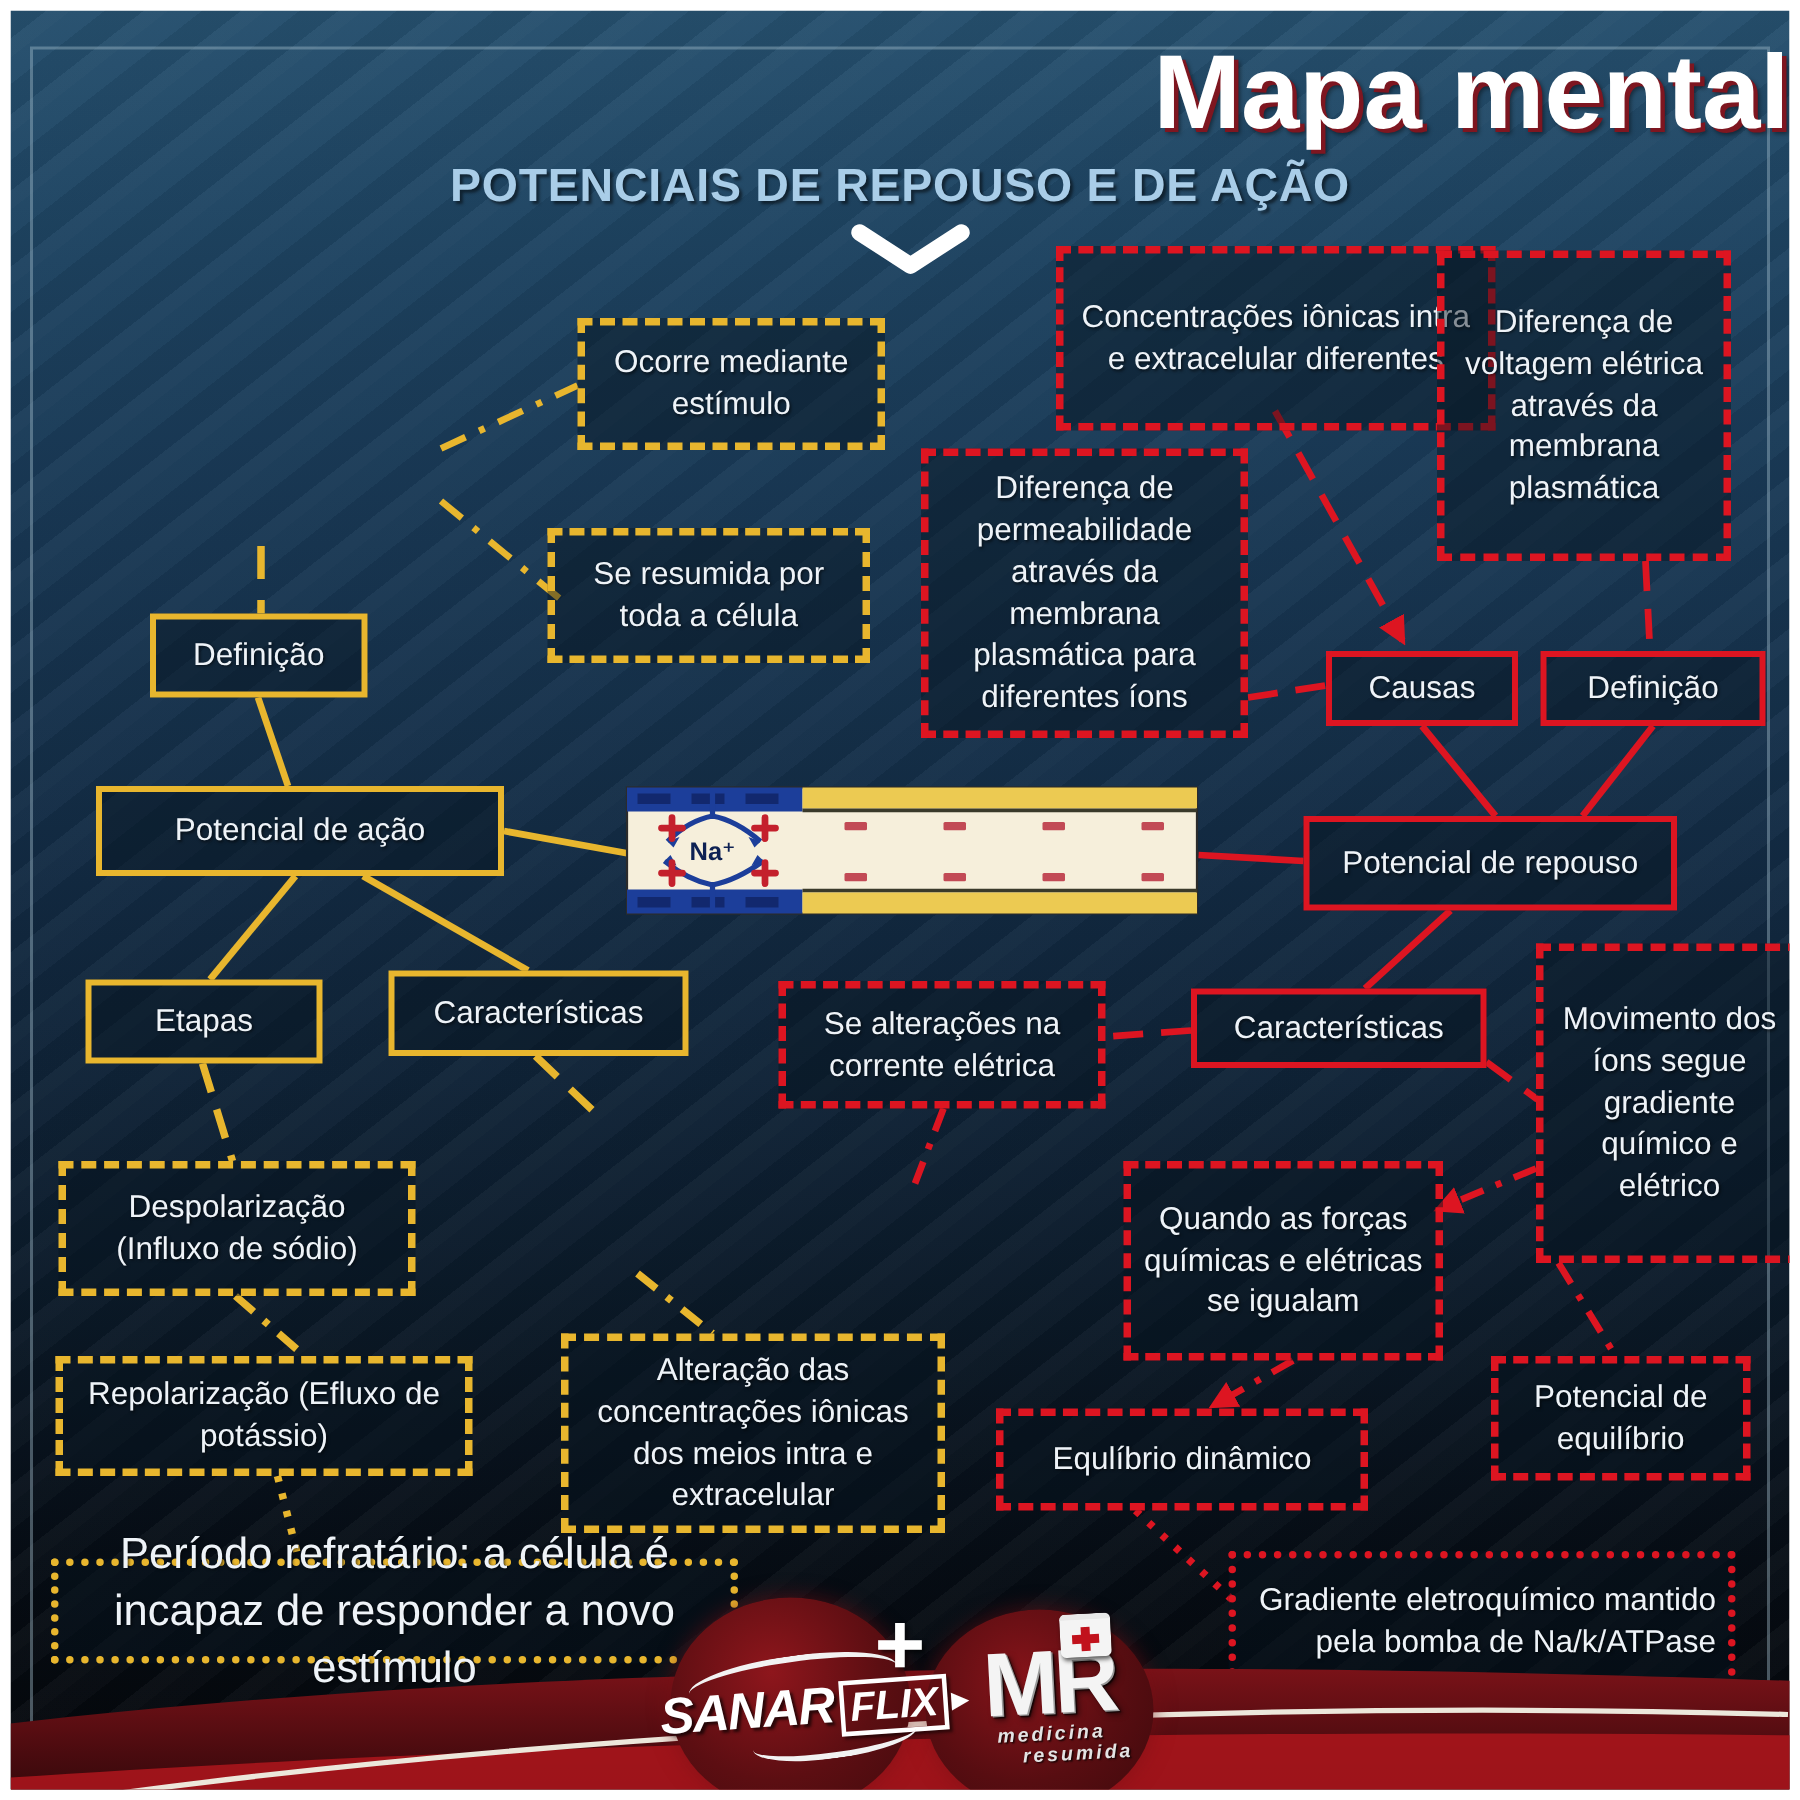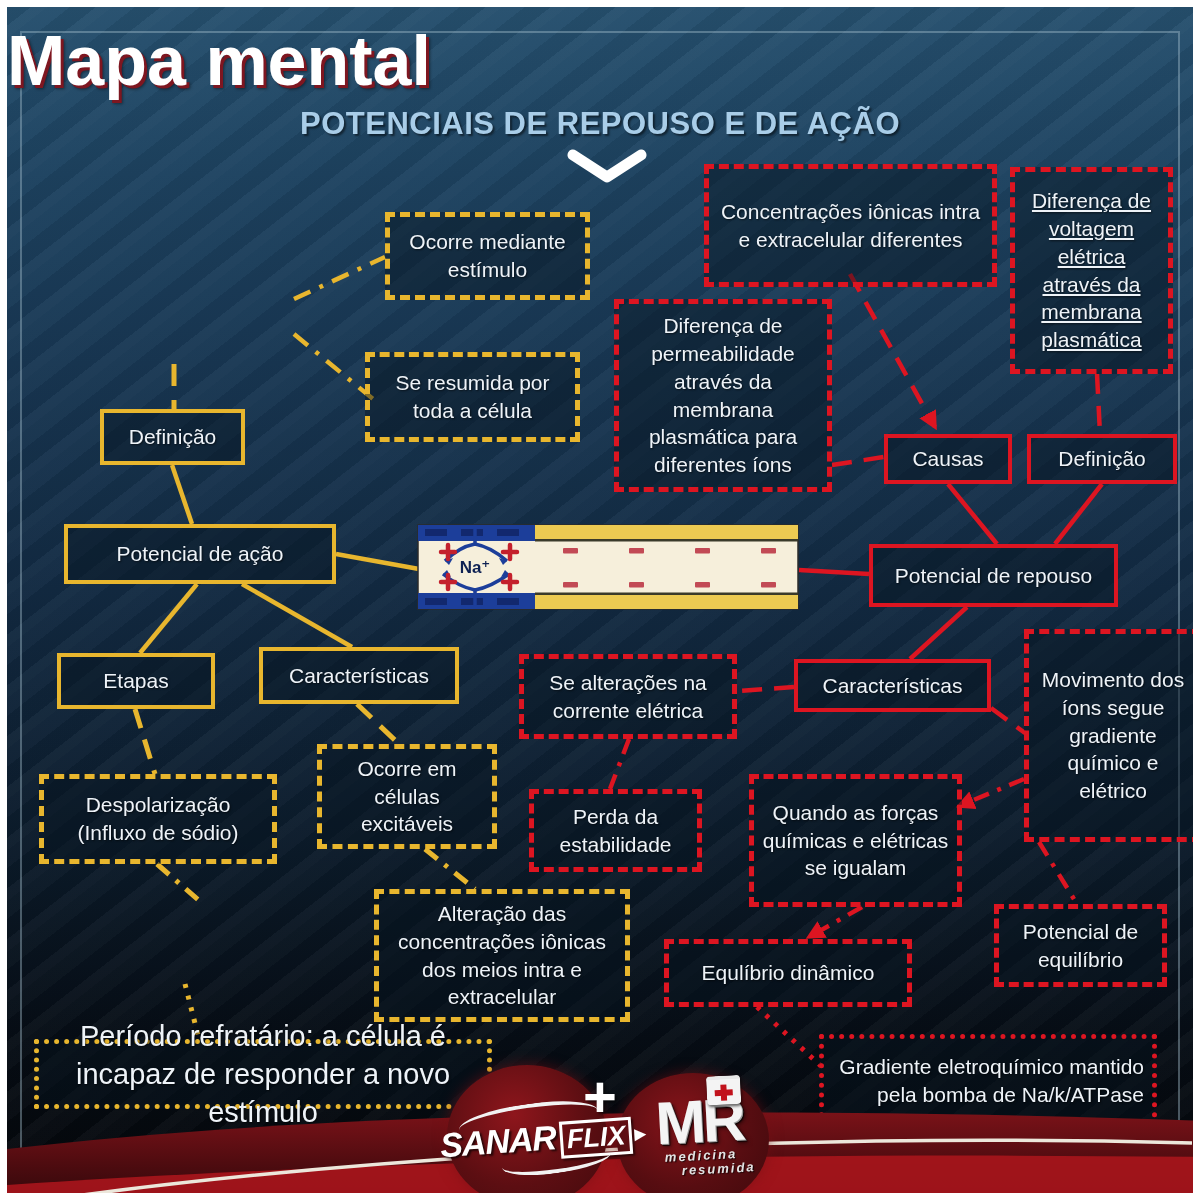--- a/index.html
+++ b/index.html
@@ -6,21 +6,21 @@
   .canvas{
     position:relative;width:1200px;height:1200px;overflow:hidden;
     box-sizing:border-box;border:7px solid #ffffff;
     background:
       repeating-linear-gradient(-38deg, rgba(255,255,255,0.030) 0 10px, rgba(0,0,0,0.05) 10px 26px, rgba(255,255,255,0.018) 26px 40px),
       linear-gradient(180deg,#26506e 0%, #1d4260 14%, #183753 30%, #132c45 46%, #0f2337 60%, #0a1826 74%, #060d15 87%, #04060a 100%);
     font-family:"Liberation Sans","DejaVu Sans",sans-serif;
   }
   .inner-frame{position:absolute;left:13px;right:13px;top:24px;bottom:13px;border:2px solid rgba(165,190,205,0.42);z-index:0;pointer-events:none;}
   
-  .title{position:absolute;left:0;top:14px;width:100%;text-align:left;z-index:2;
+  .title{position:absolute;left:0;top:14px;width:100%;text-align:right;z-index:2;
     font-size:70px;font-weight:700;color:#ffffff;letter-spacing:0px;
     text-shadow:3px 3px 0 #7e1620, 4px 4px 3px rgba(0,0,0,0.45);}
   .subtitle{position:absolute;left:0;top:99px;width:100%;text-align:center;z-index:2;
     font-size:31px;font-weight:700;color:#a9cde8;letter-spacing:0.5px;
     text-shadow:2px 2px 2px rgba(0,0,0,0.5);}
   .chevron{position:absolute;left:560px;top:142px;z-index:2;}
   
   .node{position:absolute;box-sizing:border-box;z-index:2;
     display:flex;align-items:center;justify-content:center;text-align:center;
     padding:4px 8px;color:#eef3f8;font-size:21px;line-height:1.32;
@@ -103,34 +103,33 @@
     <line x1="750" y1="1000" x2="815" y2="1060" stroke="#dd1521" stroke-width="5" stroke-dasharray="4,8"></line>
   </svg>
 
   <div class="node y-dash" style="left:378px;top:205px;width:205px;height:88px;">Ocorre mediante estímulo</div>
   <div class="node y-dash" style="left:358px;top:345px;width:215px;height:90px;">Se resumida por toda a célula</div>
   <div class="node y-solid" style="left:93px;top:402px;width:145px;height:56px;">Definição</div>
   <div class="node y-solid" style="left:57px;top:517px;width:272px;height:60px;">Potencial de ação</div>
   <div class="node y-solid" style="left:50px;top:646px;width:158px;height:56px;">Etapas</div>
   <div class="node y-solid" style="left:252px;top:640px;width:200px;height:57px;">Características</div>
   <div class="node y-dash" style="left:32px;top:767px;width:238px;height:90px;">Despolarização (Influxo de sódio)</div>
-  <div class="node y-dash" style="left:310px;top:737px;width:180px;height:105px;">Ocorre em células excitáveis</div>
+  <div class="node y-dash" style="left:30px;top:897px;width:278px;height:80px;">Repolarização (Efluxo de potássio)</div>
   <div class="node y-dash" style="left:367px;top:882px;width:256px;height:133px;">Alteração das concentrações iônicas dos meios intra e extracelular</div>
   <div class="node y-dot" style="left:27px;top:1032px;width:458px;height:70px;font-size:29px;">Período refratário: a célula é incapaz de responder a novo estímulo</div>
 
   <div class="node r-dash" style="left:697px;top:157px;width:293px;height:123px;">Concentrações iônicas intra e extracelular diferentes</div>
-  <div class="node r-dash" style="left:1003px;top:160px;width:163px;height:207px;text-decoration:underline;">Diferença de voltagem elétrica através da membrana plasmática</div>
+  <div class="node r-dash" style="left:951px;top:160px;width:196px;height:207px;">Diferença de voltagem elétrica através da membrana plasmática</div>
   <div class="node r-dash" style="left:607px;top:292px;width:218px;height:193px;">Diferença de permeabilidade através da membrana plasmática para diferentes íons</div>
   <div class="node r-solid" style="left:877px;top:427px;width:128px;height:50px;">Causas</div>
   <div class="node r-solid" style="left:1020px;top:427px;width:150px;height:50px;">Definição</div>
   <div class="node r-solid" style="left:862px;top:537px;width:249px;height:63px;">Potencial de repouso</div>
   <div class="node r-solid" style="left:787px;top:652px;width:197px;height:53px;">Características</div>
   <div class="node r-dash" style="left:512px;top:647px;width:218px;height:85px;">Se alterações na corrente elétrica</div>
   <div class="node r-dash" style="left:1017px;top:622px;width:178px;height:213px;">Movimento dos íons segue gradiente químico e elétrico</div>
-  <div class="node r-dash" style="left:522px;top:782px;width:173px;height:83px;">Perda da estabilidade</div>
   <div class="node r-dash" style="left:742px;top:767px;width:213px;height:133px;">Quando as forças químicas e elétricas se igualam</div>
   <div class="node r-dash" style="left:657px;top:932px;width:248px;height:68px;">Equlíbrio dinâmico</div>
   <div class="node r-dash" style="left:987px;top:897px;width:173px;height:83px;">Potencial de equilíbrio</div>
   <div class="node r-dot" style="left:812px;top:1027px;width:338px;height:93px;">Gradiente eletroquímico mantido pela bomba de Na/k/ATPase</div>
 
   <svg class="membrane" width="382" height="94" viewBox="0 0 382 94">
     <rect x="1" y="5" width="380" height="84" fill="#f6efdb" stroke="#2b2b2b" stroke-width="1.5"></rect>
 
     <rect x="1" y="5" width="117" height="16" fill="#1c3e9a"></rect>
     <rect x="1" y="73" width="117" height="16" fill="#1c3e9a"></rect>

